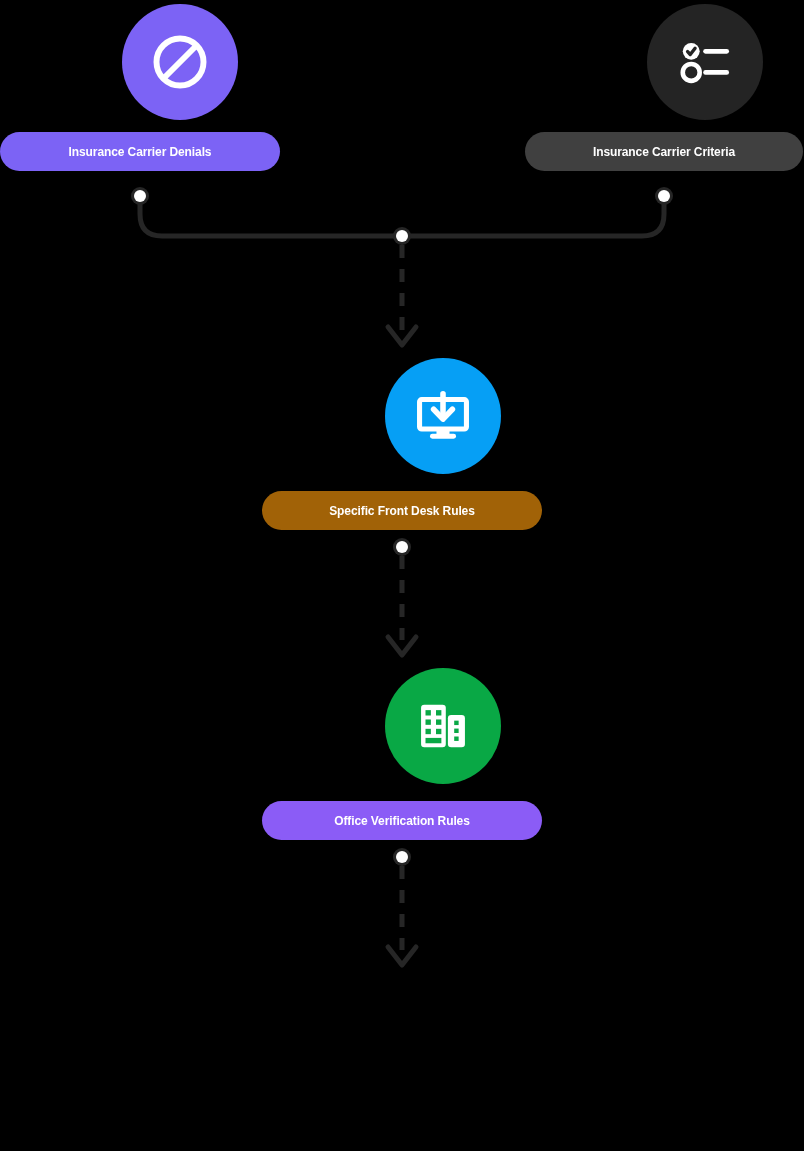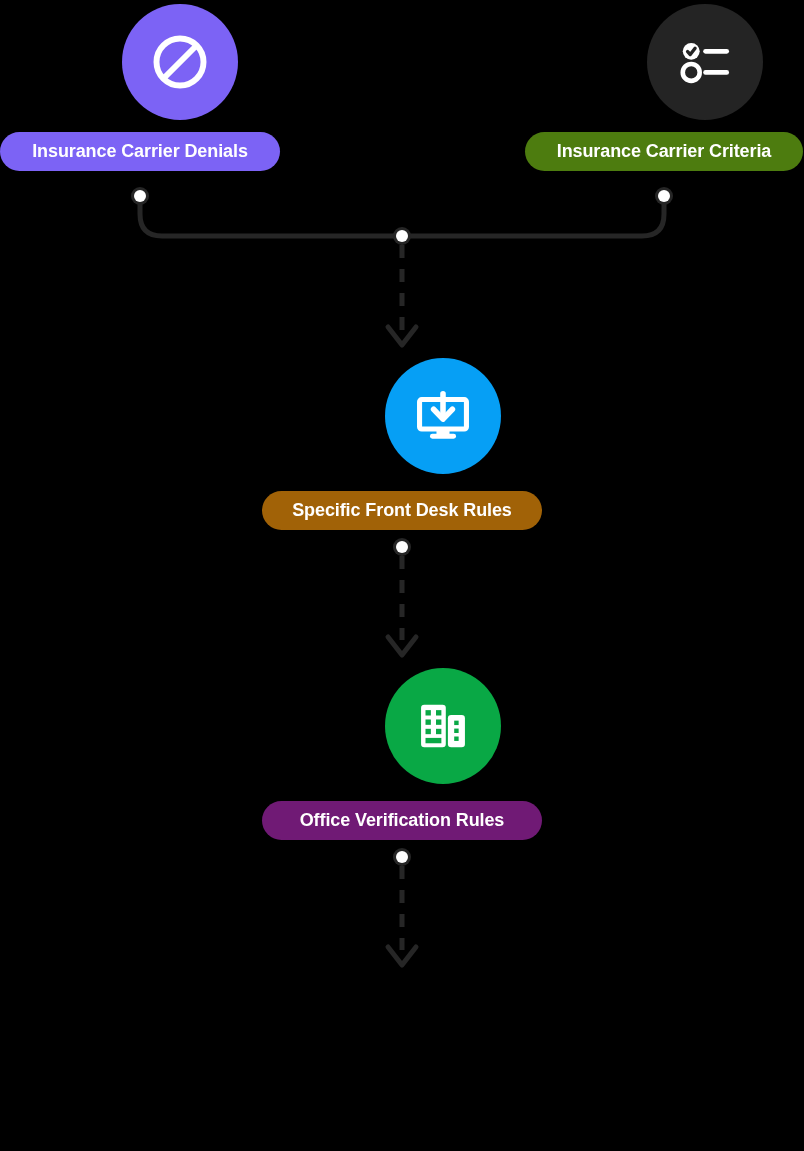--- a/index.html
+++ b/index.html
@@ -35,61 +35,61 @@
     align-items: center;
     justify-content: center;
   }
   .node-pill {
     border-radius: 999px;
     display: flex;
     align-items: center;
     justify-content: center;
     color: #ffffff;
     font-weight: bold;
-    font-size: 18px;
+    font-size: 12px;
     letter-spacing: -0.1px;
     white-space: nowrap;
     height: 39px;
   }
 
   
   #node-denials { left: 80px; top: 4px; }
   #node-denials .node-circle { width: 116px; height: 116px; background: #7C63F5; }
   #node-denials .node-pill {
     background: #7C63F5;
     width: 280px;
     margin-top: 12px;
     margin-left: -80px;
   }
 
   
   #node-criteria { left: 606px; top: 4px; }
   #node-criteria .node-circle { width: 116px; height: 116px; background: #242424; }
   #node-criteria .node-pill {
-    background: #4d7c0f;
+    background: #404040;
     width: 278px;
     margin-top: 12px;
     margin-left: -81px;
     text-align: center;
   }
 
   
   #node-frontdesk { left: 344px; top: 358px; }
   #node-frontdesk .node-circle { width: 116px; height: 116px; background: #069FF5; }
   #node-frontdesk .node-pill {
     background: #a16207;
     width: 280px;
     margin-top: 17px;
     margin-left: -82px;
   }
 
   #node-office { left: 344px; top: 668px; }
   #node-office .node-circle { width: 116px; height: 116px; background: #09A845; }
   #node-office .node-pill {
-    background: #701a75;
+    background: #8b5cf6;
     width: 280px;
     margin-top: 17px;
     margin-left: -82px;
   }
 
   #node-patient { left: 344px; top: 978px; }
   #node-patient .node-circle { width: 116px; height: 116px; background: #F4704B; }
   #node-patient .node-pill {
     background: #F4704B;
     width: 280px;

